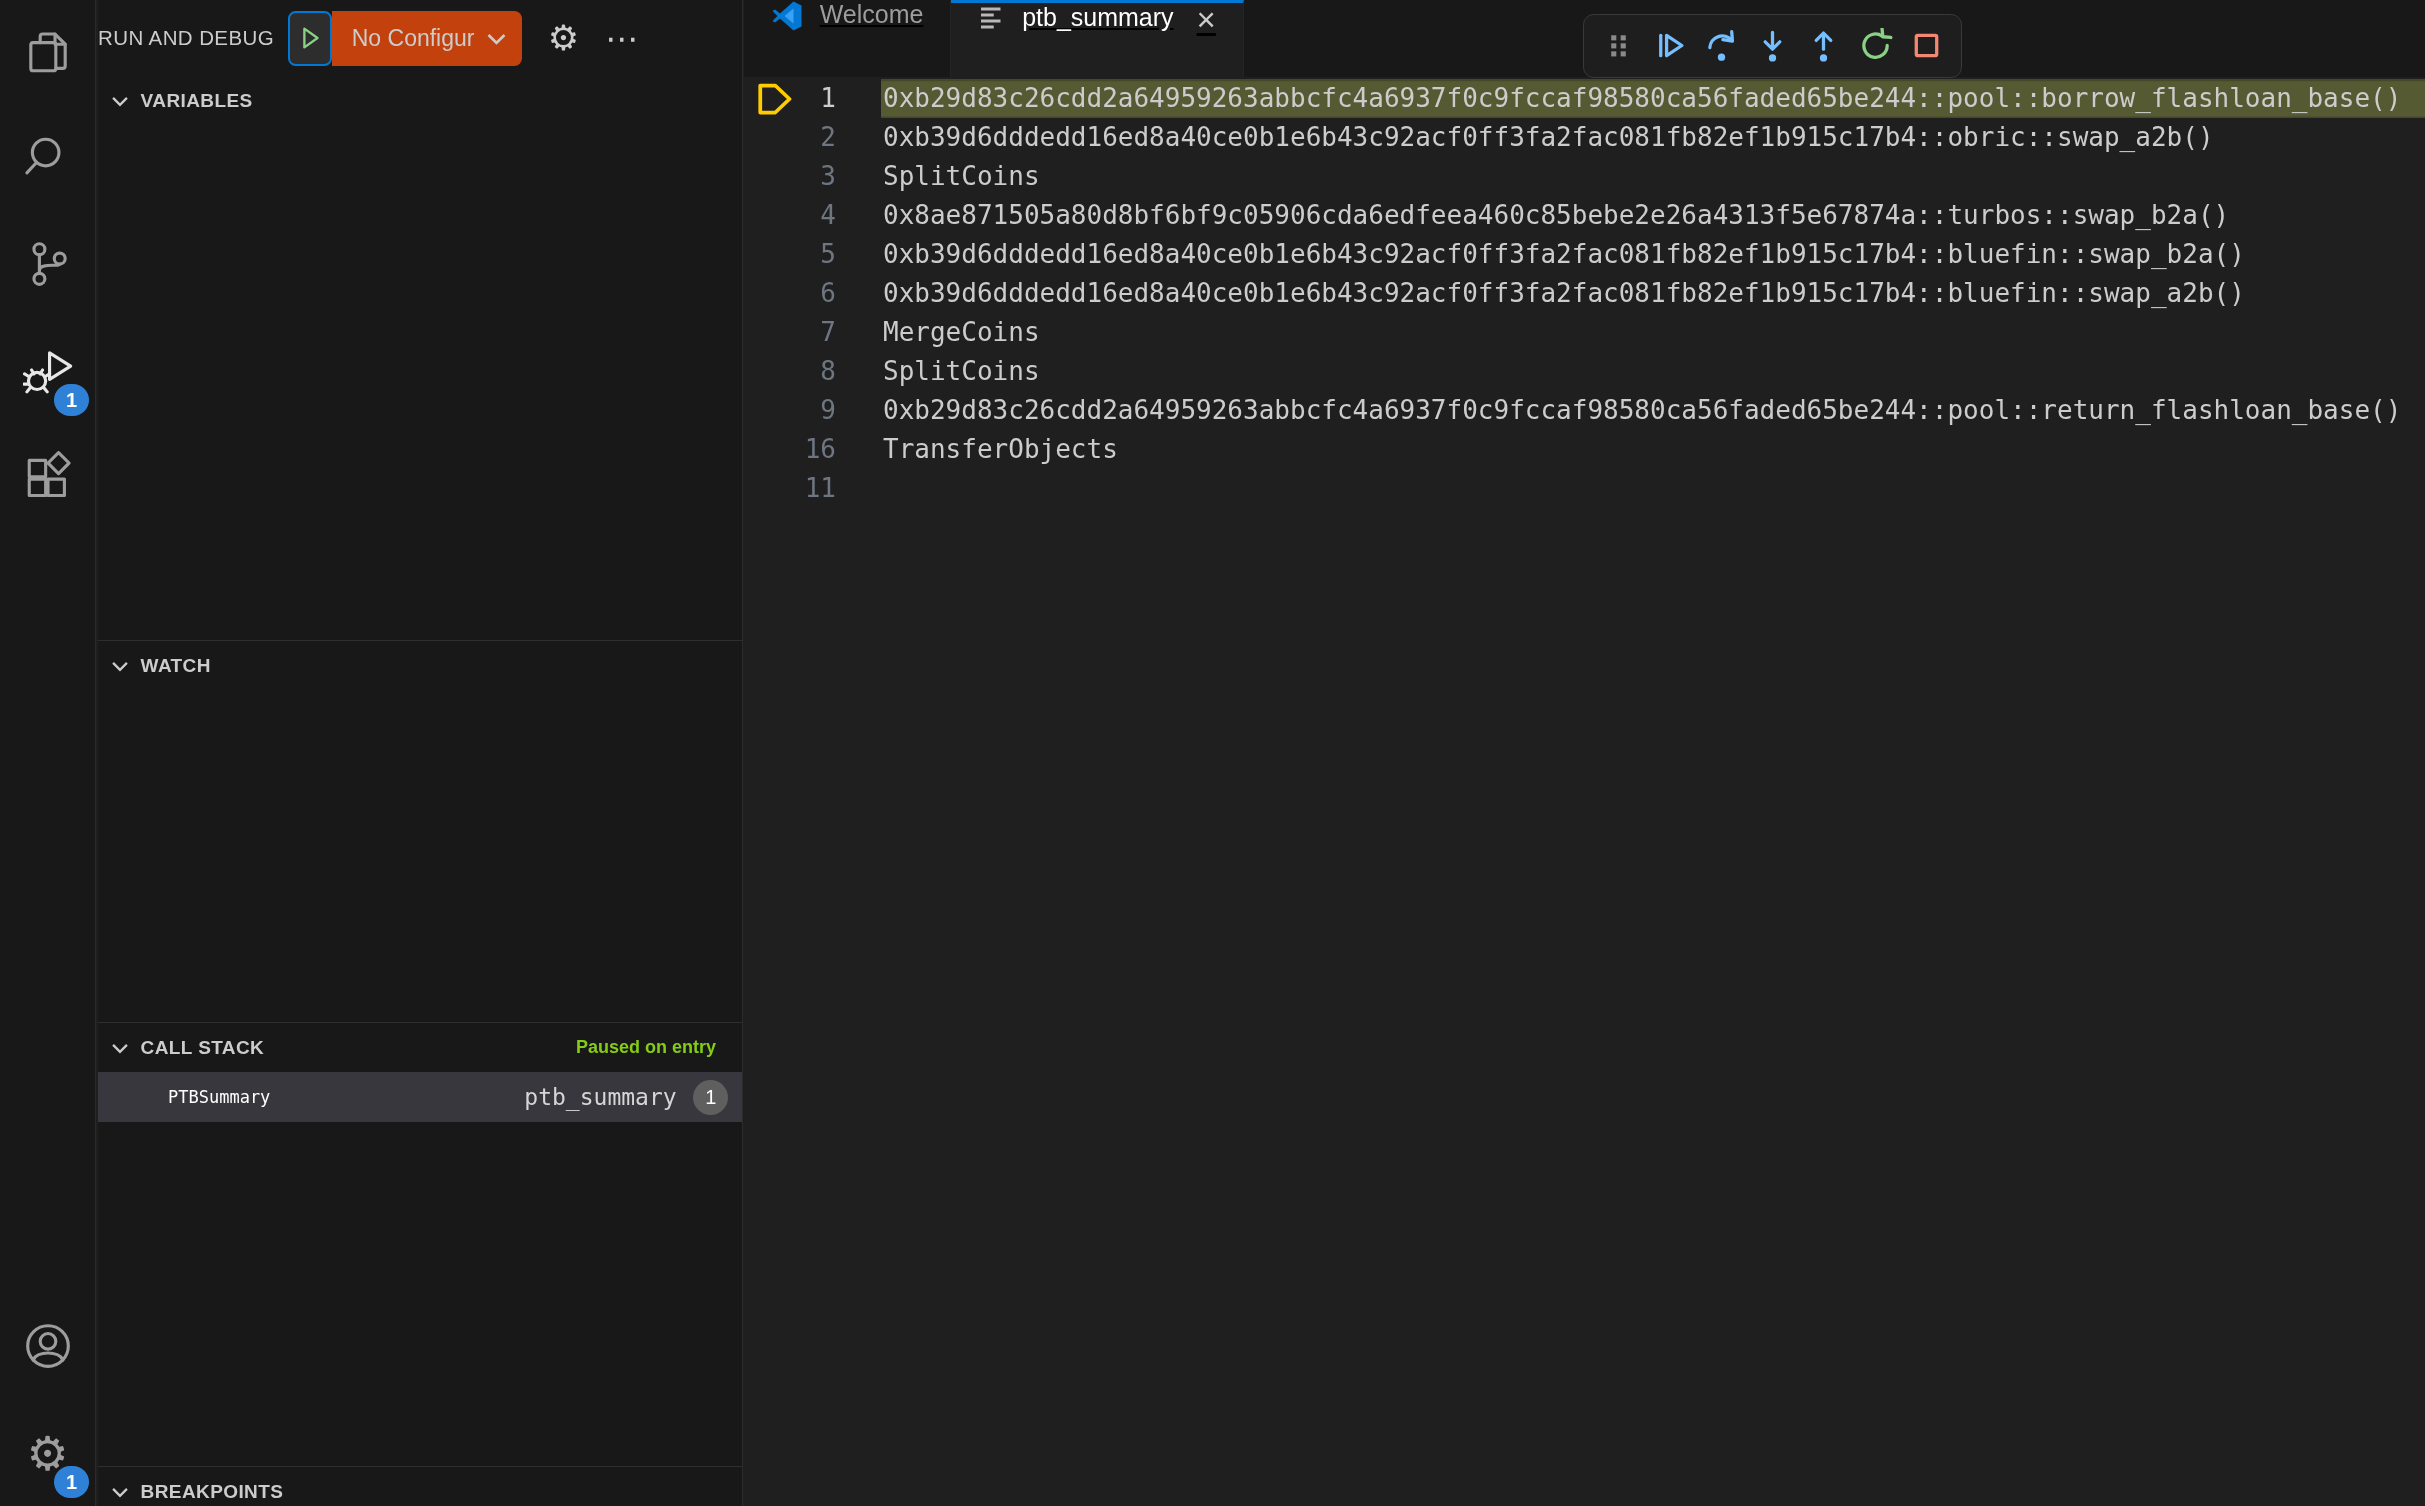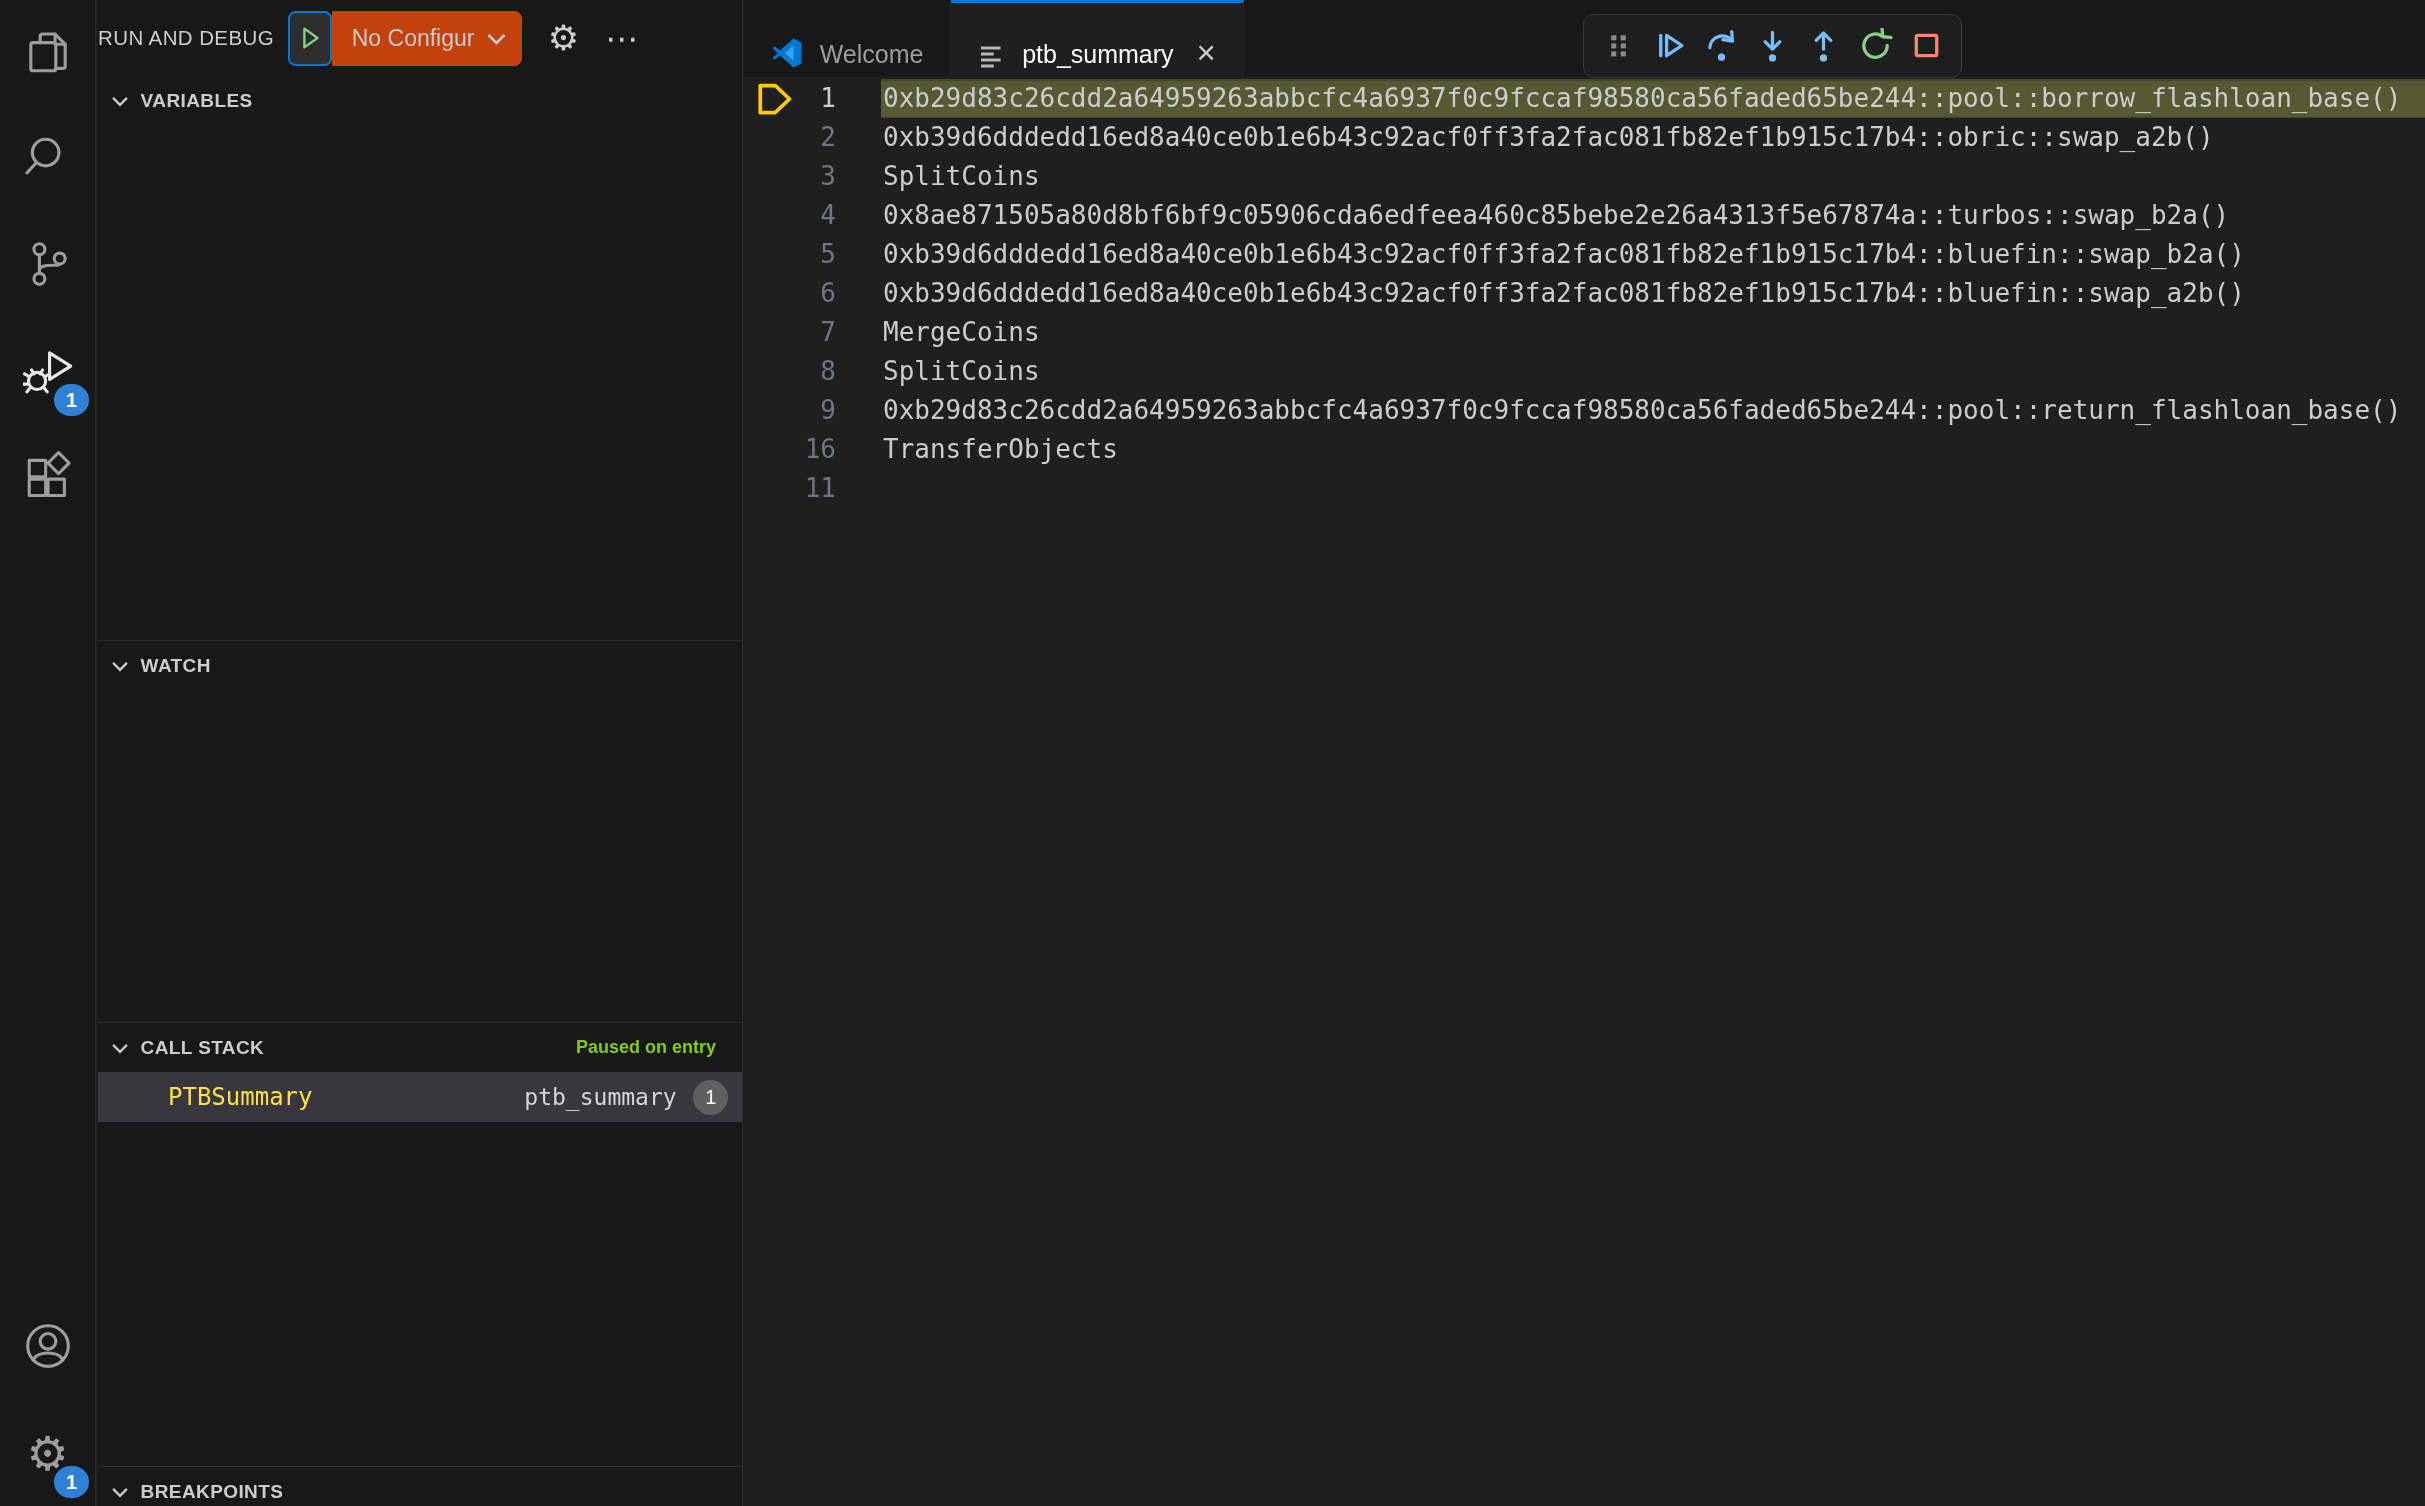--- a/index.html
+++ b/index.html
@@ -41,32 +41,32 @@
 
   .section { position:absolute; left:0; right:0; }
   .section.bordered { border-top:1.5px solid #2e2e2e; }
   .sec-header { height:49px; display:flex; align-items:center; cursor:pointer; }
   .sec-header svg { width:20px; height:20px; margin-left:12px; stroke:#cccccc; stroke-width:3; fill:none; }
   .sec-label { margin-left:10.6px; font-size:19px; font-weight:700; color:#cccccc; letter-spacing:0.4px; }
   .sec-status { margin-left:auto; margin-right:26px; font-size:18px; font-weight:700; color:#84cc16; }
 
   .frame-row { height:50px; background:#37373d; display:flex; align-items:center; cursor:pointer;
     font-family:"DejaVu Sans Mono", monospace; }
-  .frame-name { margin-left:70px; font-size:24px; color:#fde047; }
+  .frame-name { margin-left:70px; font-size:17px; color:#ffffff; }
   .frame-right { margin-left:auto; display:flex; align-items:center; margin-right:13.7px; }
   .frame-source { font-size:23px; color:#d6d6d6; }
   .frame-badge { margin-left:16.7px; width:35px; height:35px; border-radius:50%;
     background:#5f5f5f; color:#fff; font-size:20px; font-family:"Liberation Sans",sans-serif;
     display:flex; align-items:center; justify-content:center; }
 
   
   .editor-region { position:absolute; left:744px; top:0; right:0; height:100%; background:#1f1f1f; }
   .tab-bar { position:absolute; top:0; left:0; right:0; height:77px; background:#181818; display:flex; }
-  .tab { height:100%; display:flex; align-items:flex-end; padding:8px 27px;
-    border-right:1.5px solid #242424; cursor:pointer; }
+  .tab { height:100%; display:flex; align-items:flex-start; padding:0 27px;
+    border-right:1.5px solid #242424; cursor:pointer;text-decoration:underline; }
   .tab .tab-label { font-size:25px; color:#9d9d9d; margin-left:16.7px; white-space:nowrap; }
   .tab.active { background:#1f1f1f; border-top:3px solid #0078d4; }
   .tab.active .tab-label { color:#ffffff; }
   .tab-close { margin-left:23px; color:#cccccc; font-size:33px; line-height:1; cursor:pointer; }
   .vscode-logo { width:32px; height:32px; }
   .list-icon { width:27px; height:27px; }
 
   .debug-toolbar { position:absolute; left:839px; top:13.7px; width:379px; height:64px;
     background:#1e1e1e; border:1.5px solid #3a3a3a; border-radius:10.6px;
     display:flex; align-items:center; justify-content:space-between; padding:0 16.7px; }

